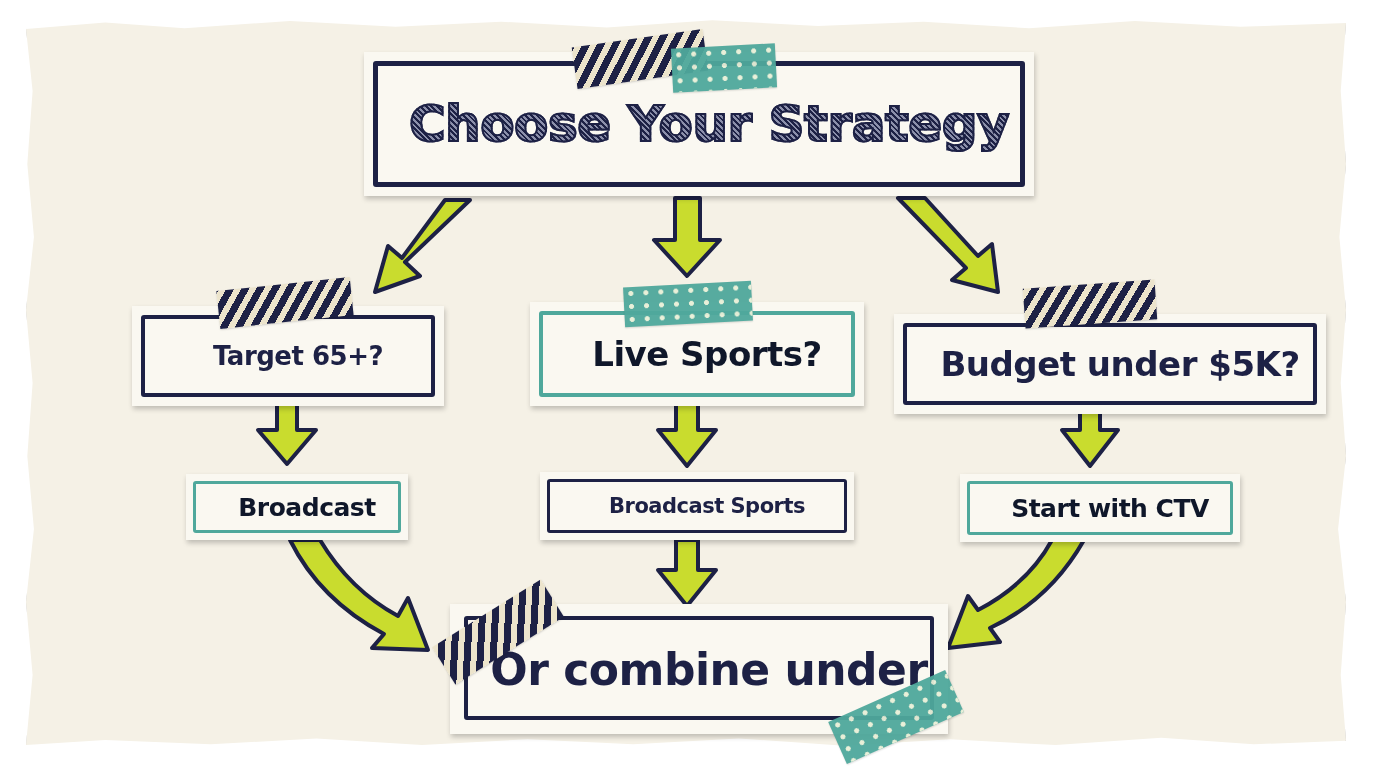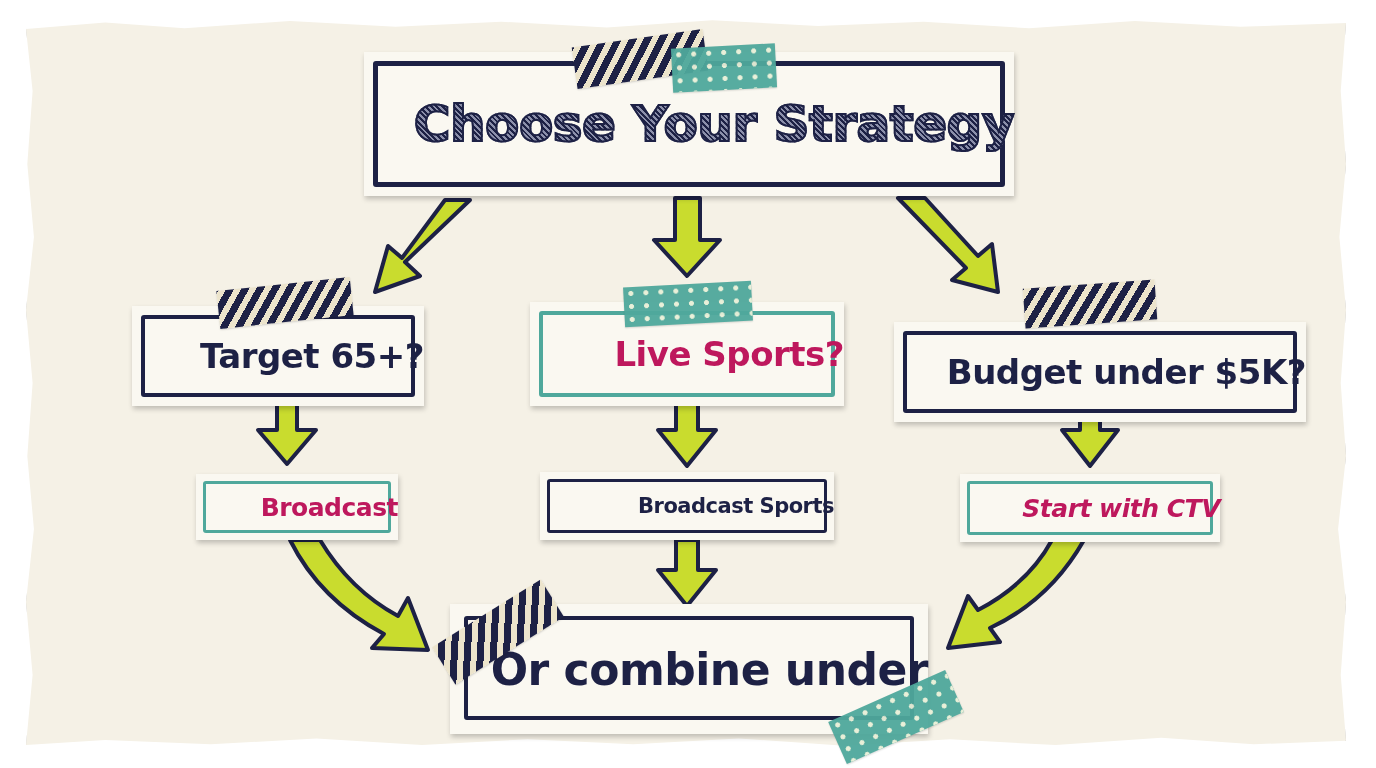--- a/index.html
+++ b/index.html
@@ -13,33 +13,33 @@
     background:#f5f1e6;
     box-shadow: 0 0 3px rgba(120,120,120,0.55), 2px 3px 6px rgba(0,0,0,0.12);
     clip-path: polygon(0% 1.5%, 6% 0.6%, 12% 1.4%, 20% 0.4%, 28% 1.2%, 36% 0.5%, 44% 1.3%, 52% 0.3%, 60% 1.1%, 68% 0.5%, 76% 1.4%, 84% 0.4%, 92% 1.2%, 100% 0.7%,
       99.6% 10%, 100% 20%, 99.5% 30%, 100% 40%, 99.6% 50%, 100% 60%, 99.4% 70%, 100% 80%, 99.6% 90%, 100% 99%,
       93% 99.5%, 86% 98.6%, 78% 99.6%, 70% 98.8%, 62% 99.7%, 54% 98.7%, 46% 99.5%, 38% 98.8%, 30% 99.6%, 22% 98.7%, 14% 99.5%, 6% 98.9%, 0% 99.6%,
       0.5% 90%, 0% 80%, 0.6% 70%, 0.1% 60%, 0.5% 50%, 0% 40%, 0.6% 30%, 0.1% 20%, 0.5% 10%);
   }
   .card {
     position:absolute; background:#faf8f1;
     box-shadow: 1px 3px 5px rgba(0,0,0,0.22);
-    display:flex; align-items:center; justify-content:flex-end;
+    display:flex; align-items:center; justify-content:center;padding-left:20px;
   }
   .card .frame {
     position:absolute; inset:9px;
     border:4px solid #1d2145; border-radius:3px;
   }
   .card.teal .frame { border-color:#4fa89c; }
   .card.small .frame { inset:7px; border-width:3px; }
   .card .label {
     position:relative; font-weight:bold; color:#1d2145; white-space:nowrap;
     letter-spacing:-0.5px;
   }
-  .card.teal .label { color:#be185d; }
+  .card.teal .label { color:#0f172a; }
   .title-label {
     color:#2a2f55 !important;
     -webkit-text-stroke:2px #1d2145;
     color:transparent !important;
     background: repeating-linear-gradient(45deg,#1d2145 0 2px,#8c90ab 2px 4px);
     -webkit-background-clip:text; background-clip:text;
   }
   .tape {
     position:absolute;
     box-shadow: 0 1px 2px rgba(0,0,0,0.15);
@@ -88,49 +88,49 @@
 
 <div class="card" style="left:364px; top:52px; width:650px; height:144px;">
   <div class="frame" style="border-width:5px;"></div>
   <div class="label title-label" style="font-size:50px;">Choose Your Strategy</div>
 </div>
 <div class="tape stripe" style="left:574px; top:38px; width:132px; height:42px; transform:rotate(-8deg);"></div>
 <div class="tape dots" style="left:672px; top:46px; width:104px; height:44px; transform:rotate(-3deg);"></div>
 
 <div class="card" style="left:132px; top:306px; width:292px; height:100px;">
   <div class="frame"></div>
-  <div class="label" style="font-size:34px;">Target 65+?</div>
+  <div class="label" style="font-size:26px;">Target 65+?</div>
 </div>
 <div class="tape stripe" style="left:218px; top:284px; width:134px; height:38px; transform:rotate(-6deg);"></div>
 
 <div class="card teal" style="left:530px; top:302px; width:314px; height:104px;">
   <div class="frame"></div>
   <div class="label" style="font-size:34px;">Live Sports?</div>
 </div>
 <div class="tape dots" style="left:624px; top:284px; width:128px; height:40px; transform:rotate(-3deg);"></div>
 
-<div class="card" style="left:894px; top:322px; width:412px; height:100px;">
+<div class="card" style="left:894px; top:314px; width:412px; height:100px;">
   <div class="frame"></div>
   <div class="label" style="font-size:34px;">Budget under $5K?</div>
 </div>
 <div class="tape stripe" style="left:1024px; top:284px; width:132px; height:40px; transform:rotate(-4deg);"></div>
 
-<div class="card teal small" style="left:196px; top:474px; width:202px; height:66px;">
+<div class="card teal small" style="left:186px; top:474px; width:202px; height:66px;">
   <div class="frame"></div>
   <div class="label" style="font-size:25px;">Broadcast</div>
 </div>
 
 <div class="card small" style="left:540px; top:472px; width:294px; height:68px;">
   <div class="frame"></div>
   <div class="label" style="font-size:21px;">Broadcast Sports</div>
 </div>
 
 <div class="card teal small" style="left:960px; top:474px; width:260px; height:68px;">
   <div class="frame"></div>
-  <div class="label" style="font-size:25px;font-style:italic;">Start with CTV</div>
+  <div class="label" style="font-size:25px;">Start with CTV</div>
 </div>
 
 <div class="card" style="left:450px; top:604px; width:478px; height:130px;">
   <div class="frame" style="inset:12px 14px 14px 14px;"></div>
   <div class="label" style="font-size:44px;">Or combine under</div>
 </div>
 <div class="tape stripe" style="left:434px; top:610px; width:128px; height:44px; transform:rotate(-32deg);"></div>
 <div class="tape dots" style="left:832px; top:694px; width:128px; height:46px; transform:rotate(-24deg);"></div>
 
 </body></html>

